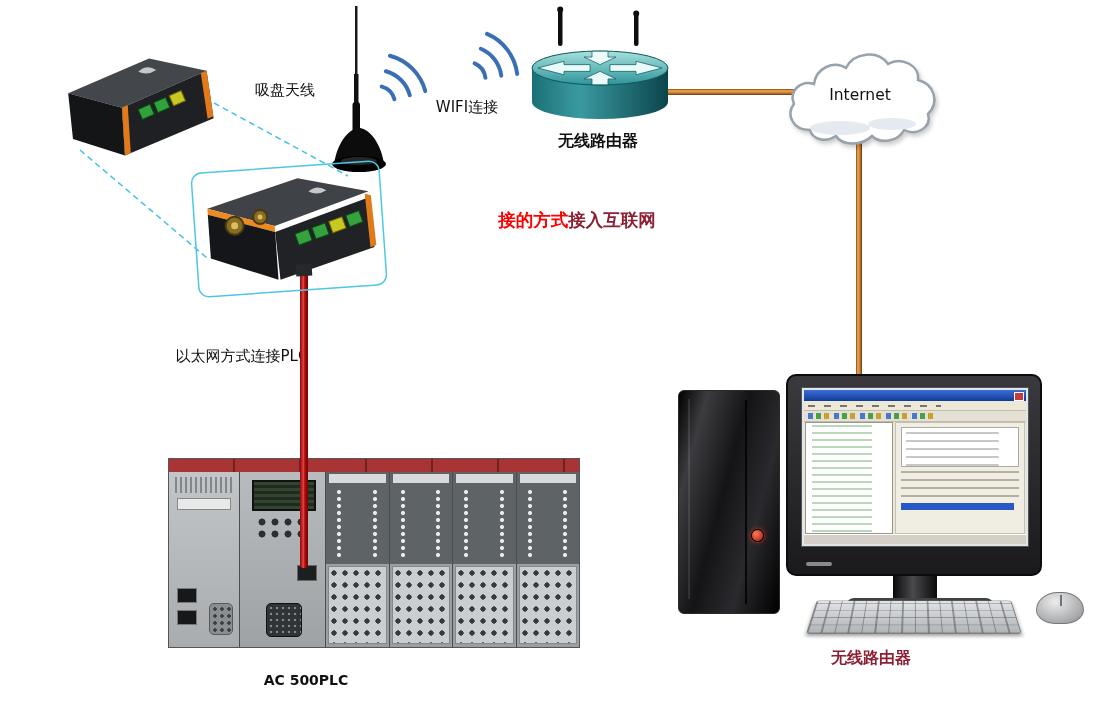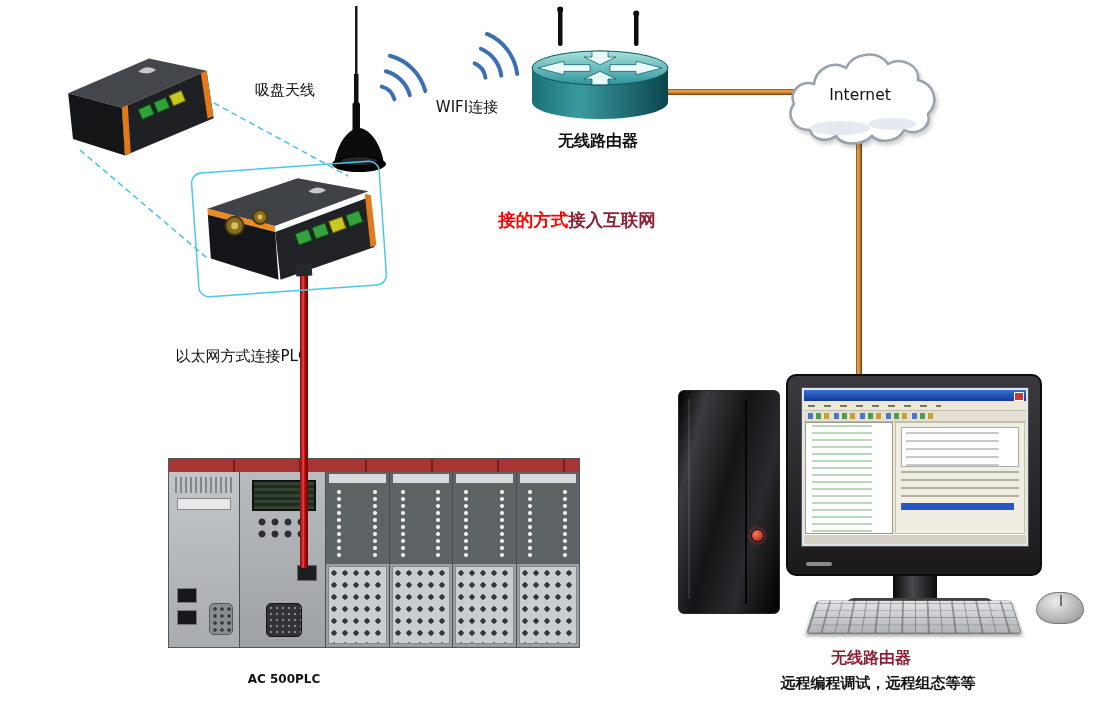--- a/index.html
+++ b/index.html
@@ -327,17 +327,16 @@
     <div class="brand-dot"></div>
   </div>
   <div class="abs stand-neck"></div>
   <div class="abs stand-base"></div>
 
   <div class="abs keyboard"></div>
   <div class="abs mouse">
       <div class="mouse-line"></div>
     </div>
 
-  <div class="lbl lbl-bold" style="left:184px; top:672px; width:200px; font-size:12px;">AC 500PLC</div>
+  <div class="lbl lbl-bold" style="left:206px; top:672px; width:200px; font-size:14px;">AC 500PLC</div>
   <div class="lbl lbl-bold maroon" style="left:771px; top:648px; width:200px; font-size:16px;">无线路由器</div>
-  <div class="lbl lbl-bold" style="left:728px; top:674px; width:300px; font-size:15px;">远程编程调试，远程组态等等</div>
 
 </div>
 
 </body></html>

